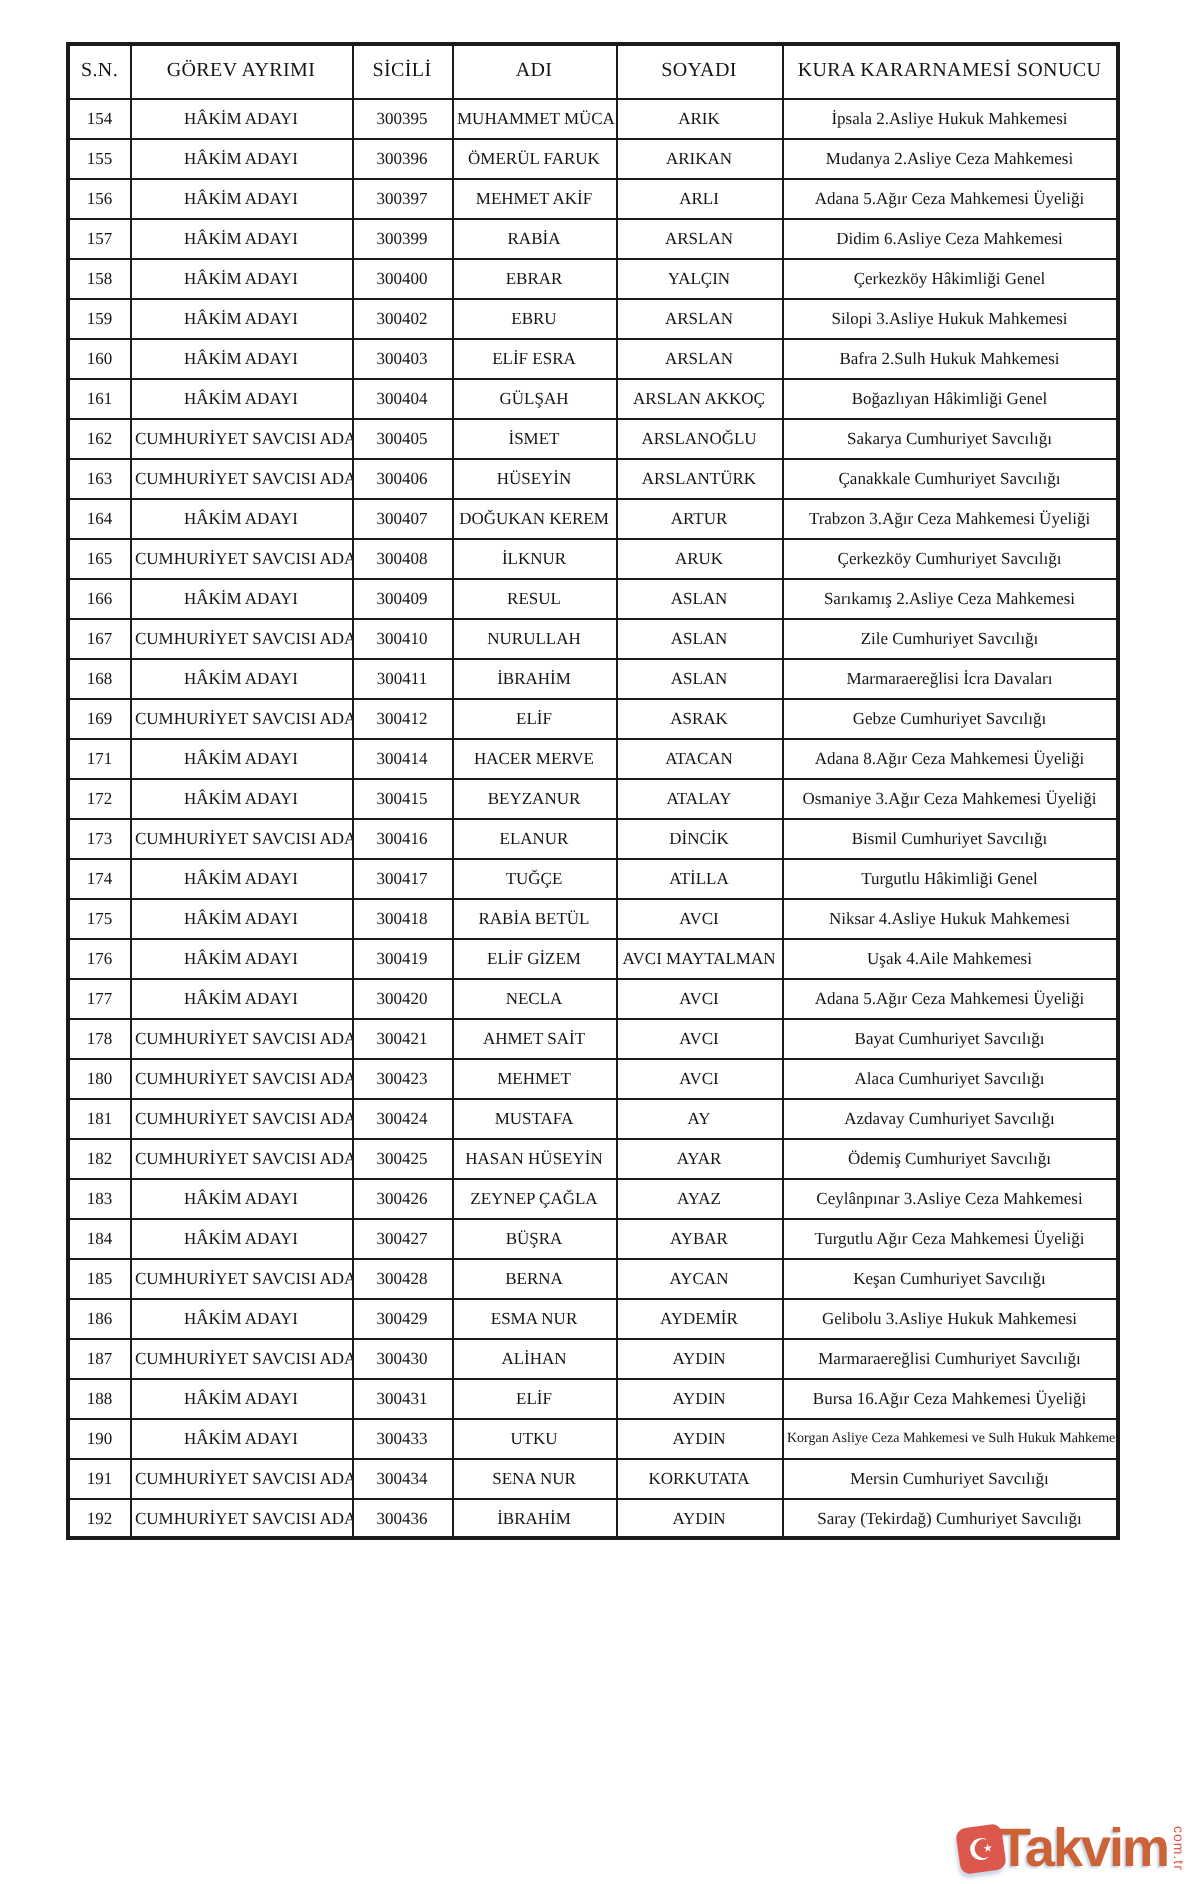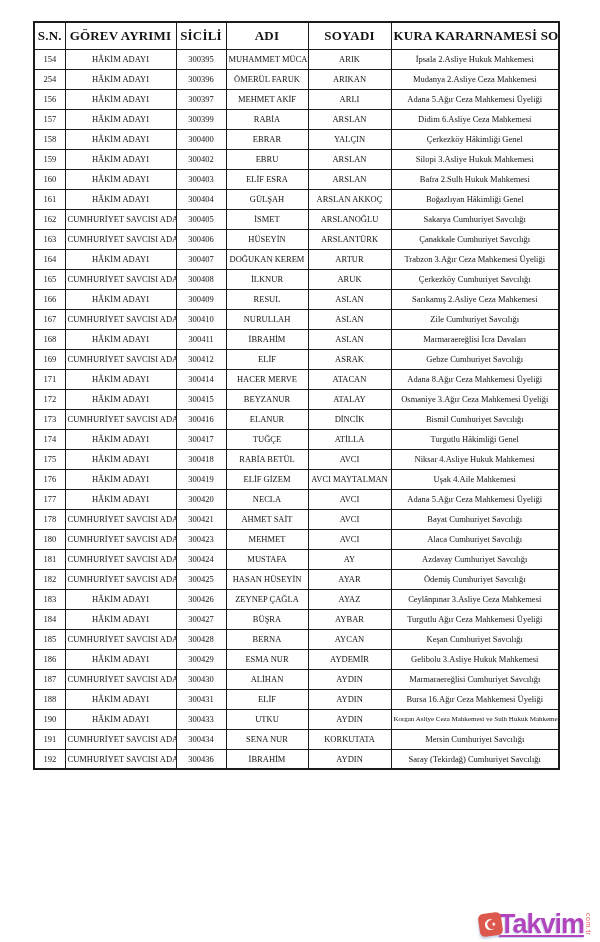--- a/index.html
+++ b/index.html
@@ -21,22 +21,22 @@
     border:1px solid #1b1b1b;
     color:#141414;
     text-align:center;
     vertical-align:middle;
     white-space:nowrap;
     overflow:hidden;
     padding:0 2px;
     box-sizing:border-box;
   }
   .doc-table thead th {
-    font-size:13px;
-    font-weight:bold;
+    font-size:10px;
+    font-weight:normal;
     height:27px;
     letter-spacing:0.2px;
   }
   .doc-table tbody td {
     font-size:8.5px;
     height:20px;
   }
   .doc-table tbody td.long {
     font-size:7px;
   }
@@ -100,21 +100,21 @@
   <tbody>
       <tr>
         <td>154</td>
         <td>HÂKİM ADAYI</td>
         <td>300395</td>
         <td>MUHAMMET MÜCAHİT</td>
         <td>ARIK</td>
         <td>İpsala 2.Asliye Hukuk Mahkemesi</td>
       </tr>
       <tr>
-        <td>254</td>
+        <td>155</td>
         <td>HÂKİM ADAYI</td>
         <td>300396</td>
         <td>ÖMERÜL FARUK</td>
         <td>ARIKAN</td>
         <td>Mudanya 2.Asliye Ceza Mahkemesi</td>
       </tr>
       <tr>
         <td>156</td>
         <td>HÂKİM ADAYI</td>
         <td>300397</td>
@@ -384,15 +384,15 @@
         <td>300436</td>
         <td>İBRAHİM</td>
         <td>AYDIN</td>
         <td>Saray (Tekirdağ) Cumhuriyet Savcılığı</td>
       </tr>
     </tbody>
 </table>
 
 <div class="watermark">
   <span class="wm-box" style="background: rgb(214, 52, 38);">☪</span>
-  <span class="wm-text" style="color: #a21caf; text-decoration: underline;">Takvim</span>
+  <span class="wm-text" style="color: #c2410c;">Takvim</span>
   <span class="wm-suffix" style="color: rgb(214, 52, 38);">com.tr</span>
 </div>
 
 </body></html>

